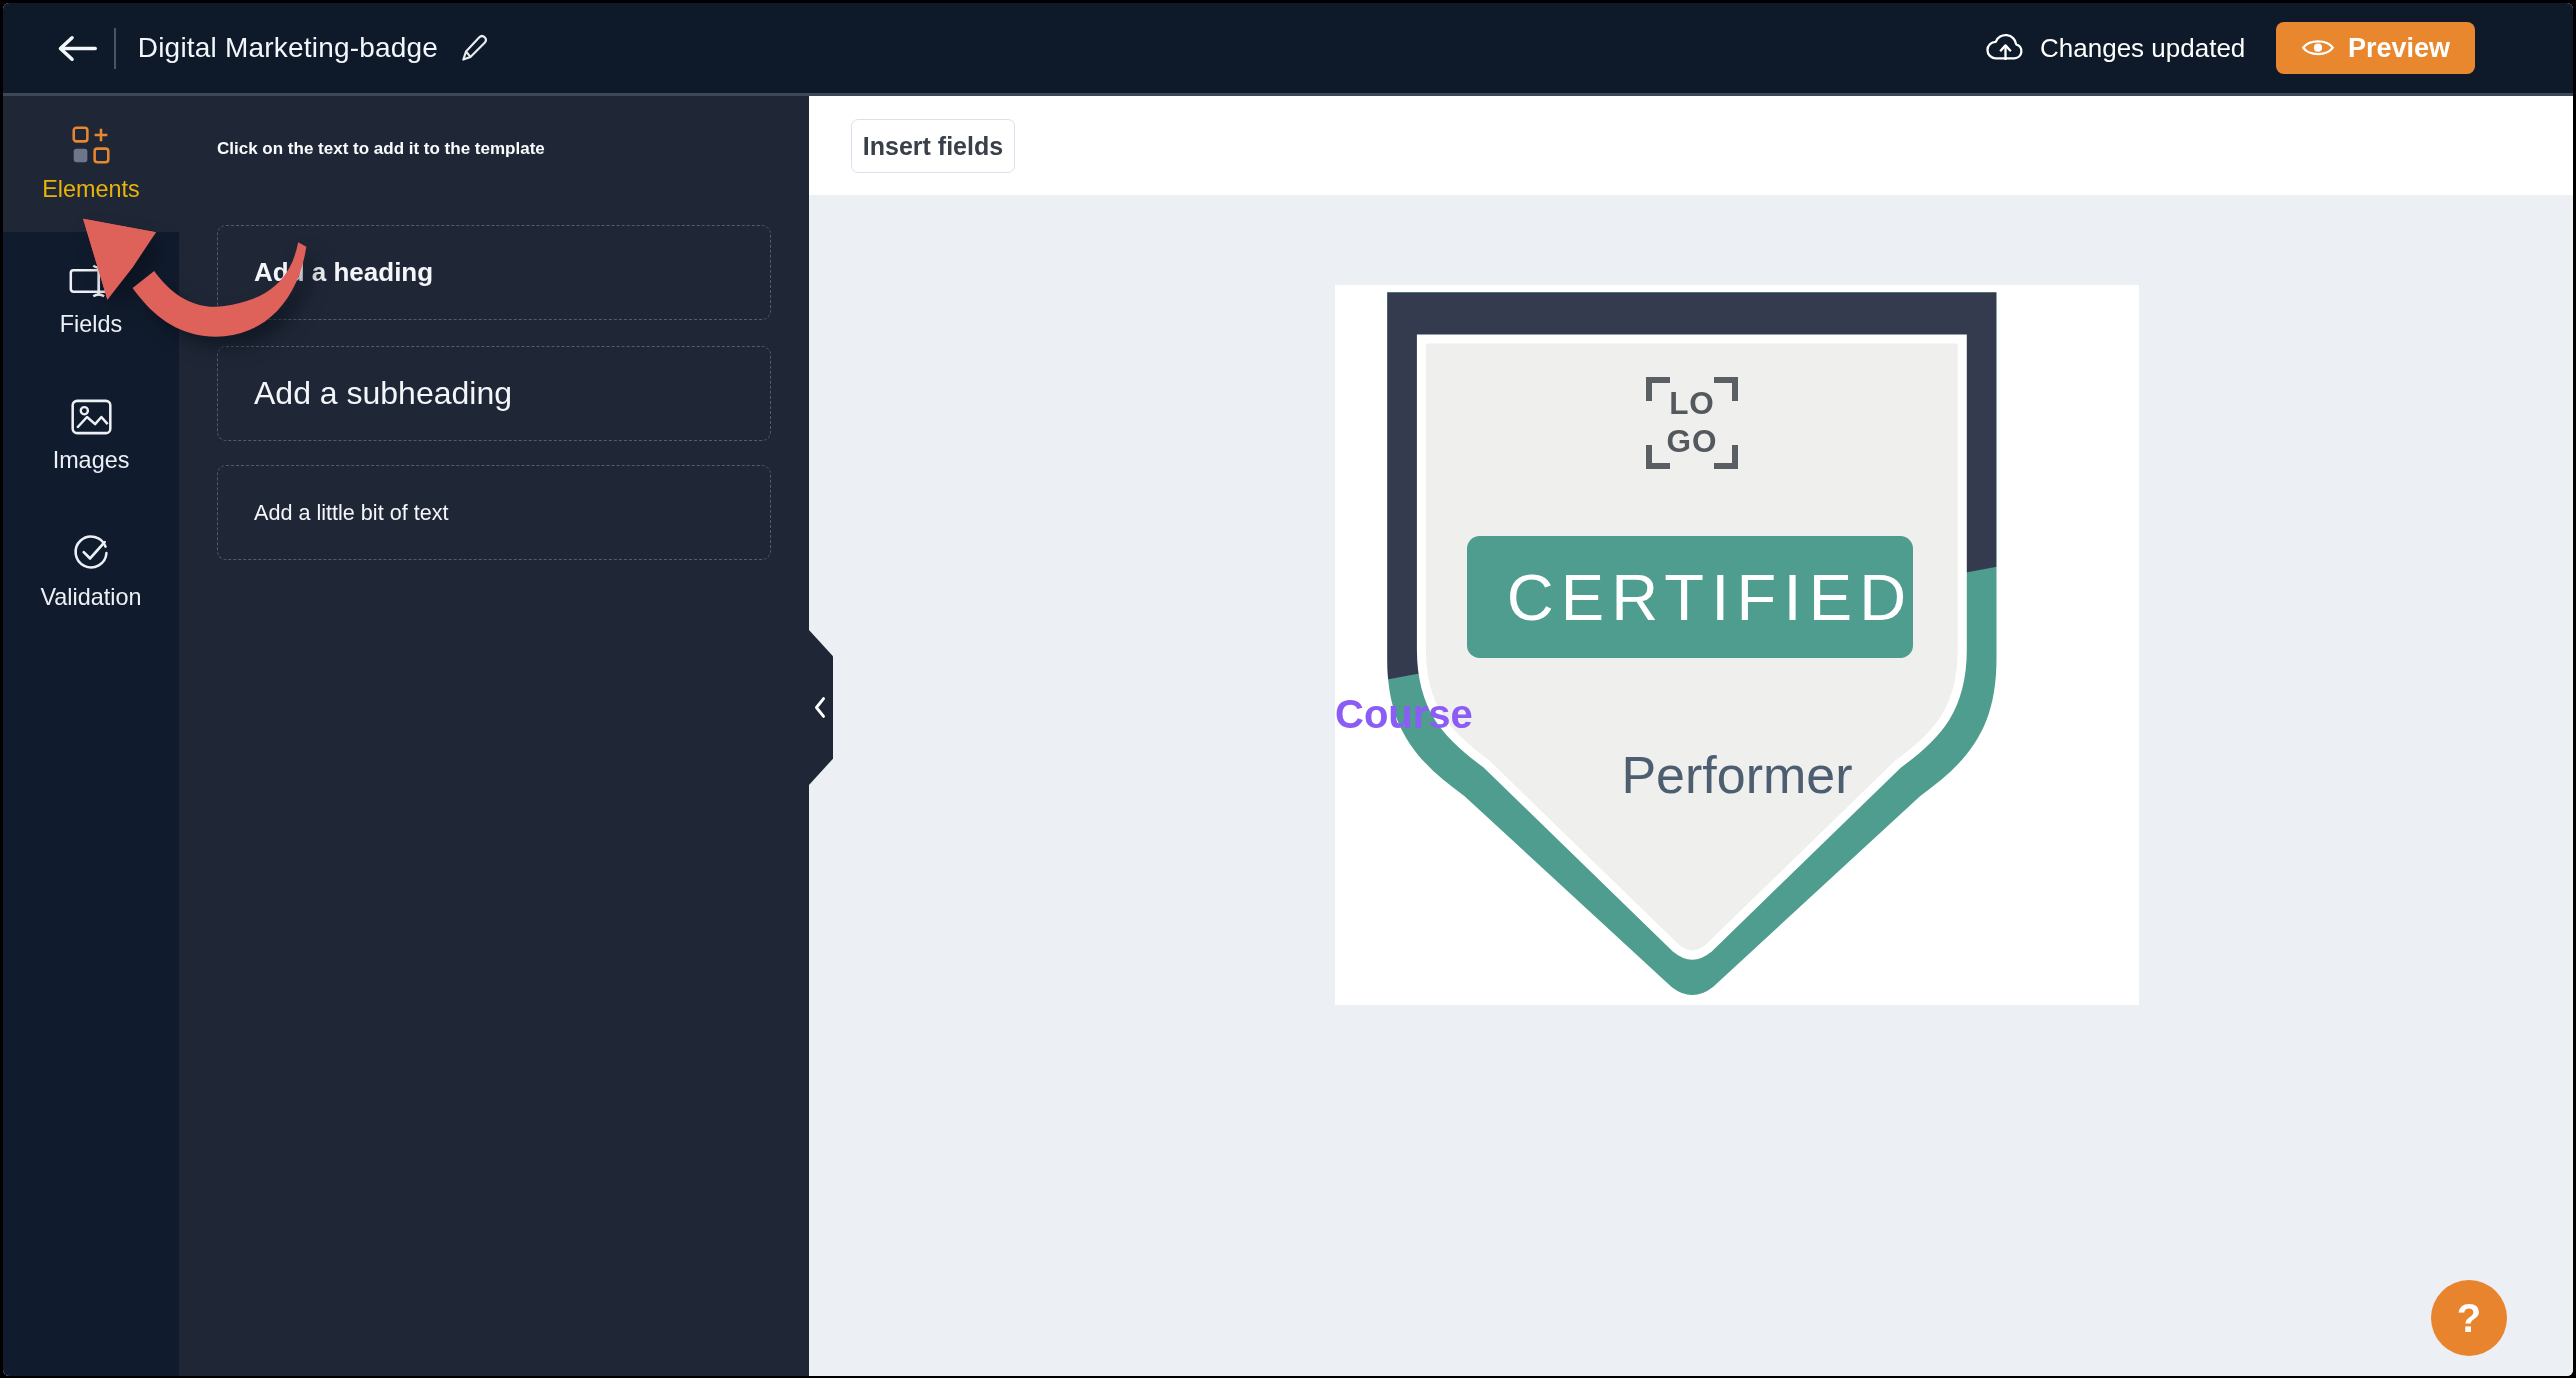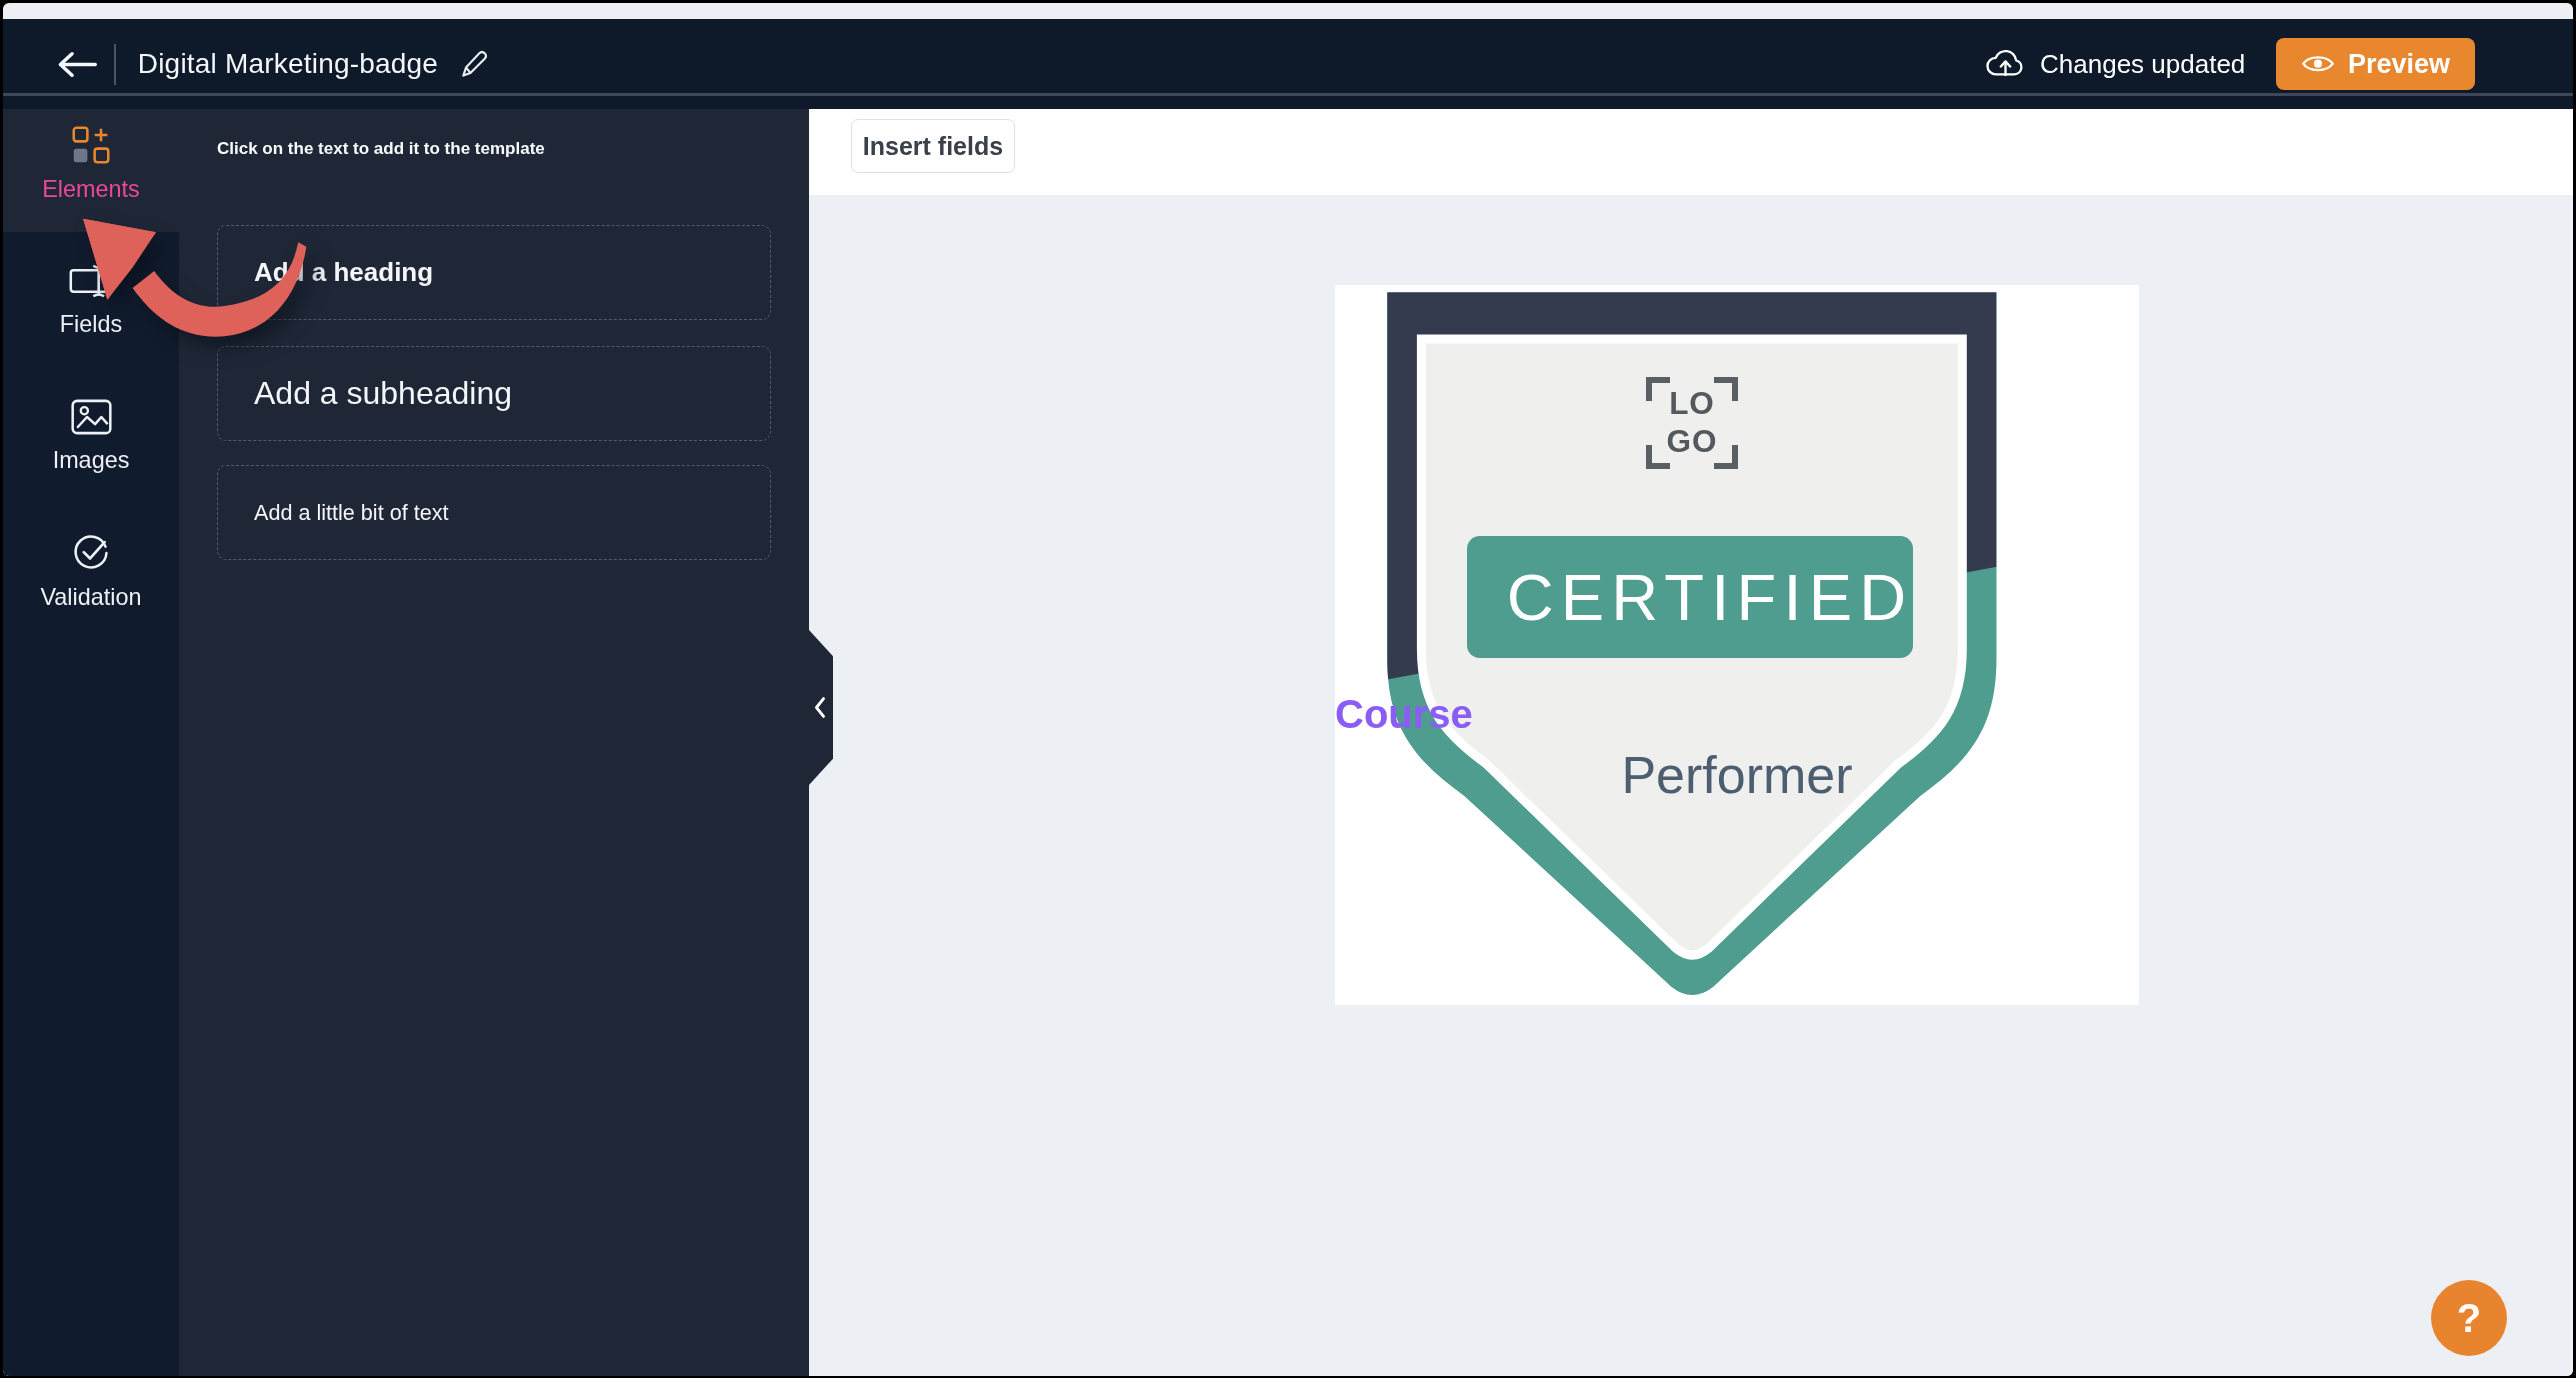--- a/index.html
+++ b/index.html
@@ -2,40 +2,40 @@
 <html style="font-size:14.4px"><head>
 <meta charset="utf-8">
 <style>
   * { margin:0; padding:0; box-sizing:border-box; }
   html,body { width:2576px; height:1379px; background:#000; font-family:"Liberation Sans", sans-serif; }
   .screen { position:relative; width:2576px; height:1379px; background:#ECEFF4; border:3.6px solid #000;
             border-radius:9px; overflow:hidden; }
 
   
   .topbar { position:absolute; left:0; top:0; width:100%; height:90px; background:#0E1A2A;
-            display:flex; align-items:center; z-index:6;margin-top:16px; }
+            display:flex; align-items:center; z-index:6; }
   .topbar-line { position:absolute; left:0; top:90px; width:100%; height:2.7px; background:#3D4757; z-index:6; }
   .back-btn { margin-left:50px; width:47px; height:36px; display:flex; align-items:center; justify-content:center;
               cursor:pointer; background:none; border:none; }
   .tb-divider { width:1.8px; height:41px; background:#4A5466; margin:0 21.6px 0 14.4px; }
   .tb-title { color:#F3F6FA; font-size:28px; font-weight:500; letter-spacing:0.2px; }
   .edit-btn { background:none; border:none; margin-left:20px; cursor:pointer; display:flex; align-items:center; }
   .tb-right { margin-left:auto; display:flex; align-items:center; gap:31px; padding-right:98px; }
   .status { display:flex; align-items:center; gap:14.4px; color:#FFFFFF; font-size:26px; font-weight:500; }
   .preview-btn { display:flex; align-items:center; gap:12.6px; background:#E8872D; color:#FFFFFF;
                  border:none; border-radius:8px; height:52px; padding:0 25px; font-size:27px; font-weight:600;
                  font-family:inherit; cursor:pointer; }
 
   
   .sidebar { position:absolute; left:0; top:93px; width:176px; height:1286px; background:#101B2D; z-index:3; }
   .side-item { width:176px; height:136px; display:flex; flex-direction:column; align-items:center;
                justify-content:center; gap:10.8px; cursor:pointer; }
   .side-item .lbl { font-size:23.4px; font-weight:500; color:#EDF1F6; }
   .side-item.active { background:#1F2737; }
-  .side-item.active .lbl { color:#ec4899; }
+  .side-item.active .lbl { color:#eab308; }
 
   
   .panel { position:absolute; left:176px; top:93px; width:630px; height:1286px; background:#1F2737; z-index:2; }
   .panel-heading { position:absolute; left:38px; top:43px; color:#FAFBFD; font-size:17px; font-weight:700; }
   .opt-box { position:absolute; left:38px; width:554px; height:95px; border:1.8px dashed #515C72; border-radius:9px;
              display:flex; align-items:center; padding-left:36px; cursor:pointer; background:transparent; }
   .opt-box .opt-lbl { color:#F4F6F9; }
   .opt-h { top:129px; } .opt-h .opt-lbl { font-size:26px; font-weight:600; }
   .opt-s { top:250px; } .opt-s .opt-lbl { font-size:32px; font-weight:500; }
   .opt-t { top:369px; } .opt-t .opt-lbl { font-size:21.6px; font-weight:400; }

